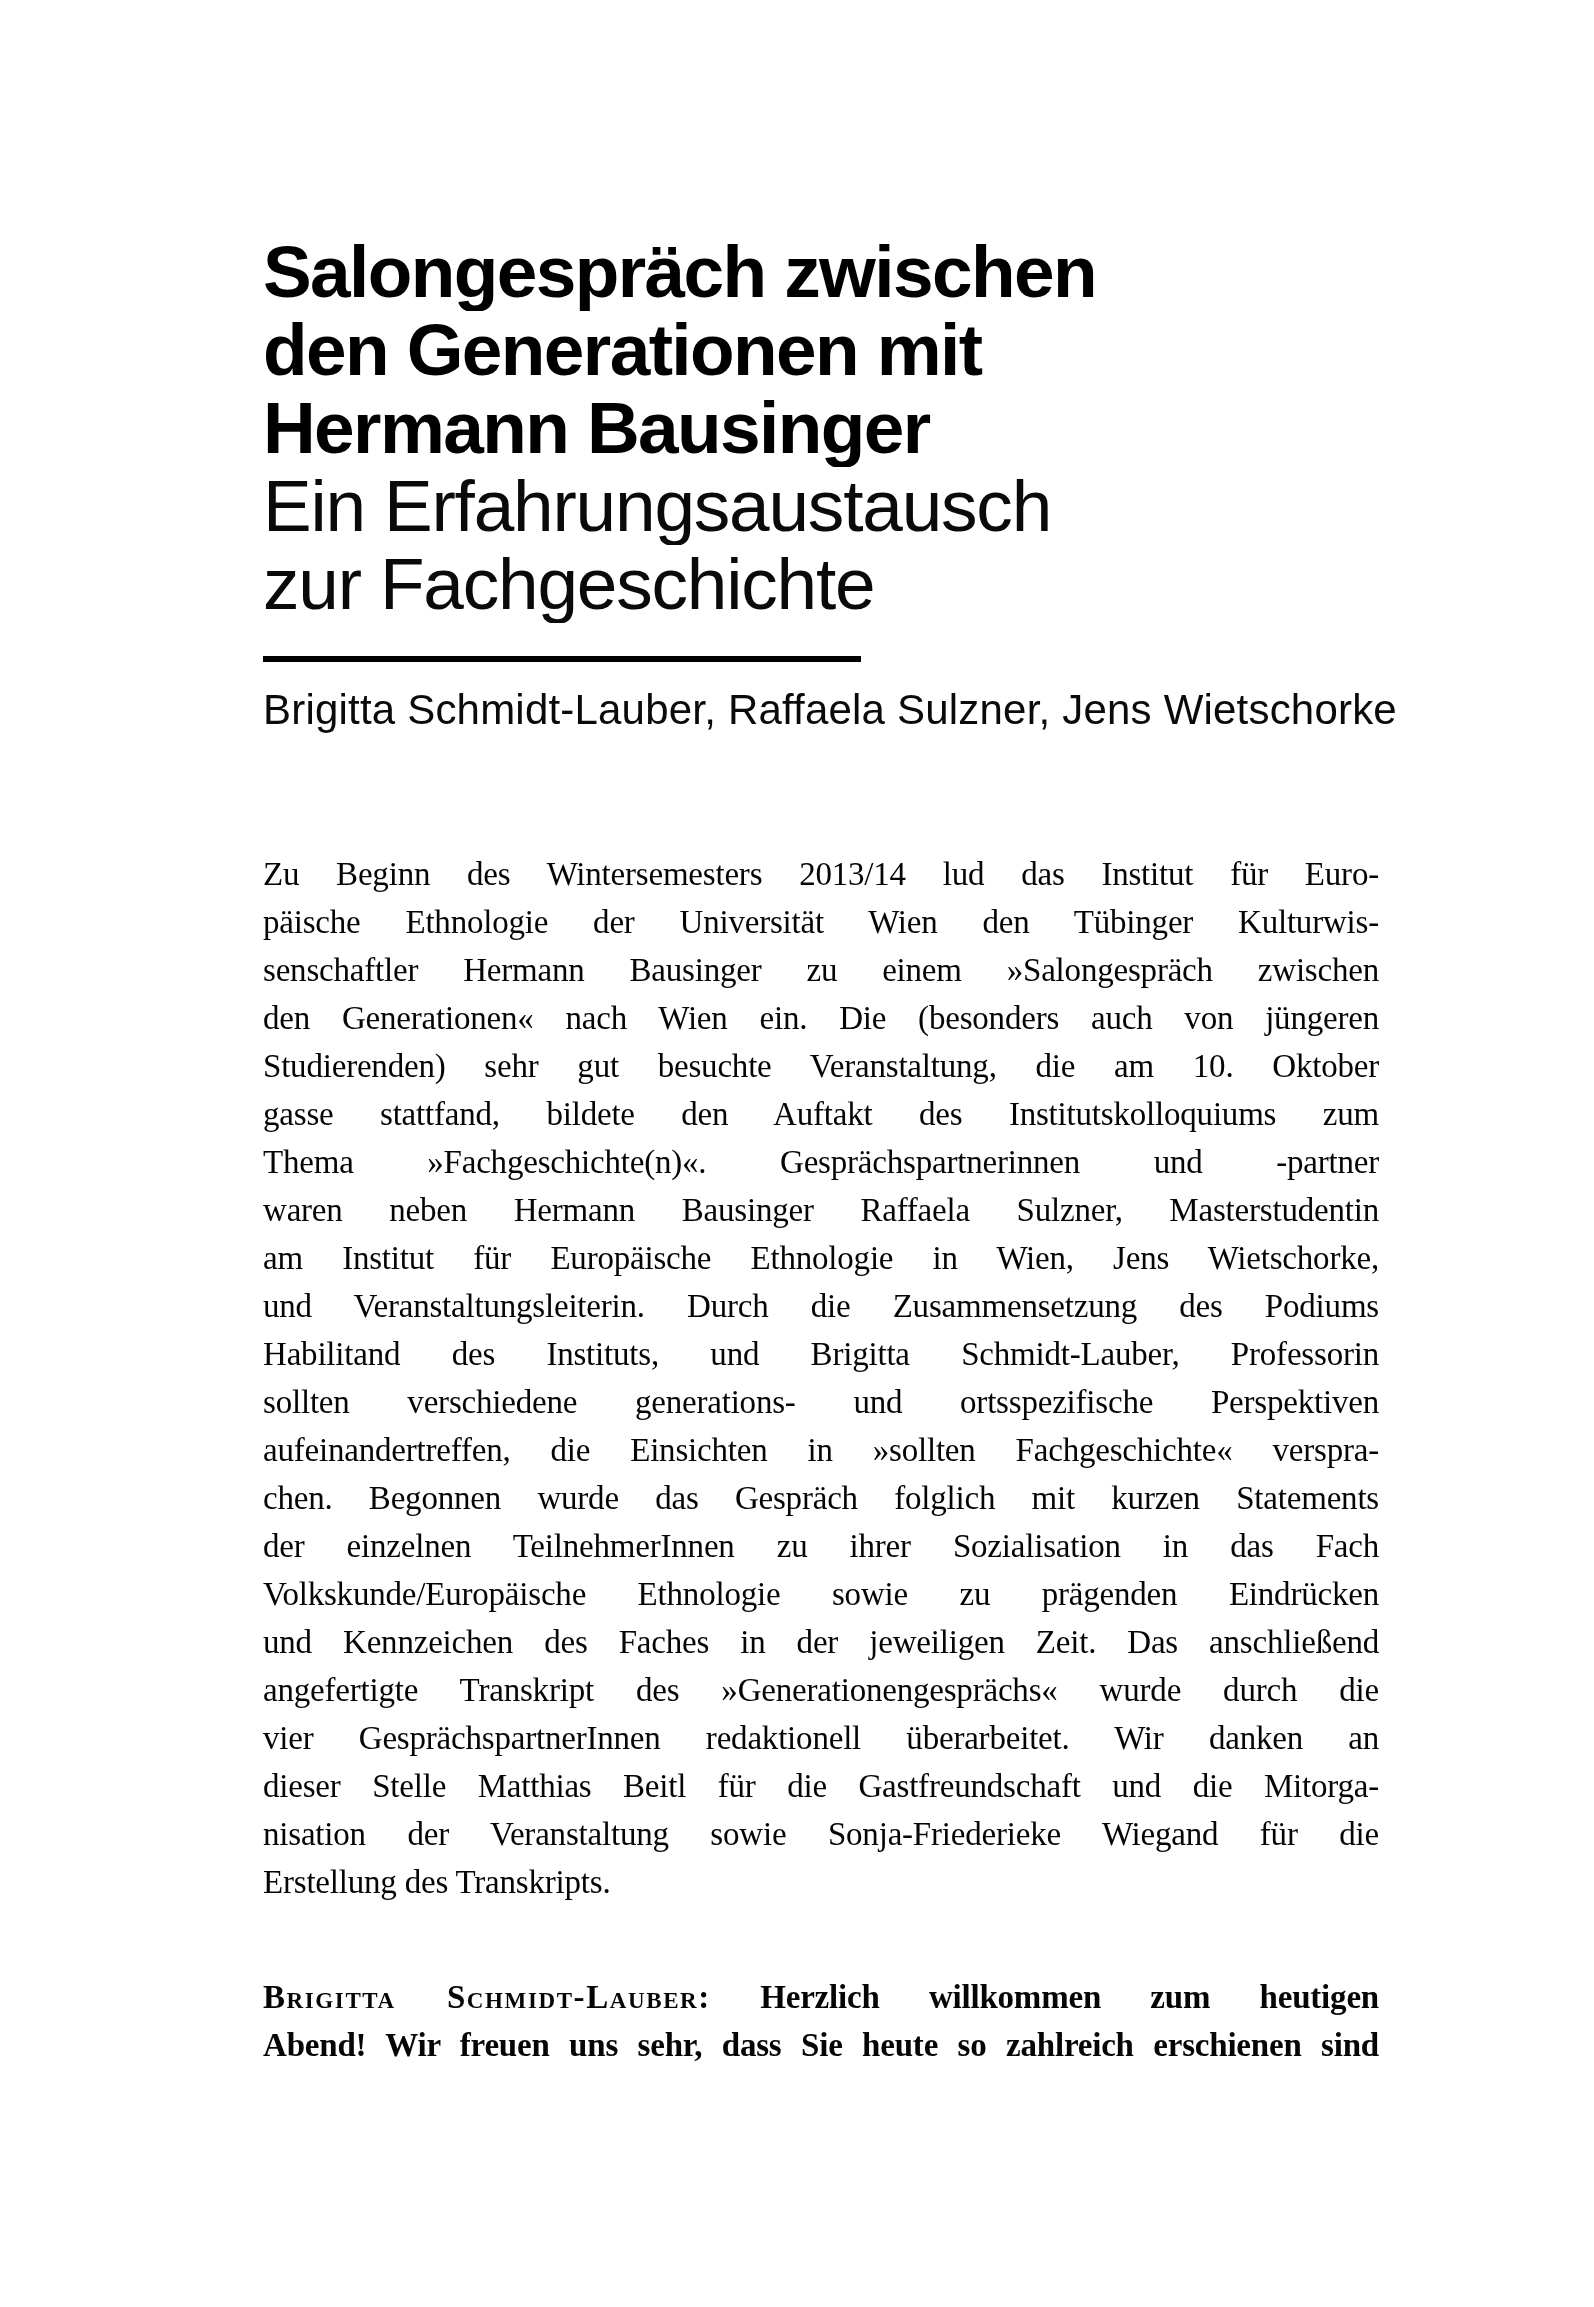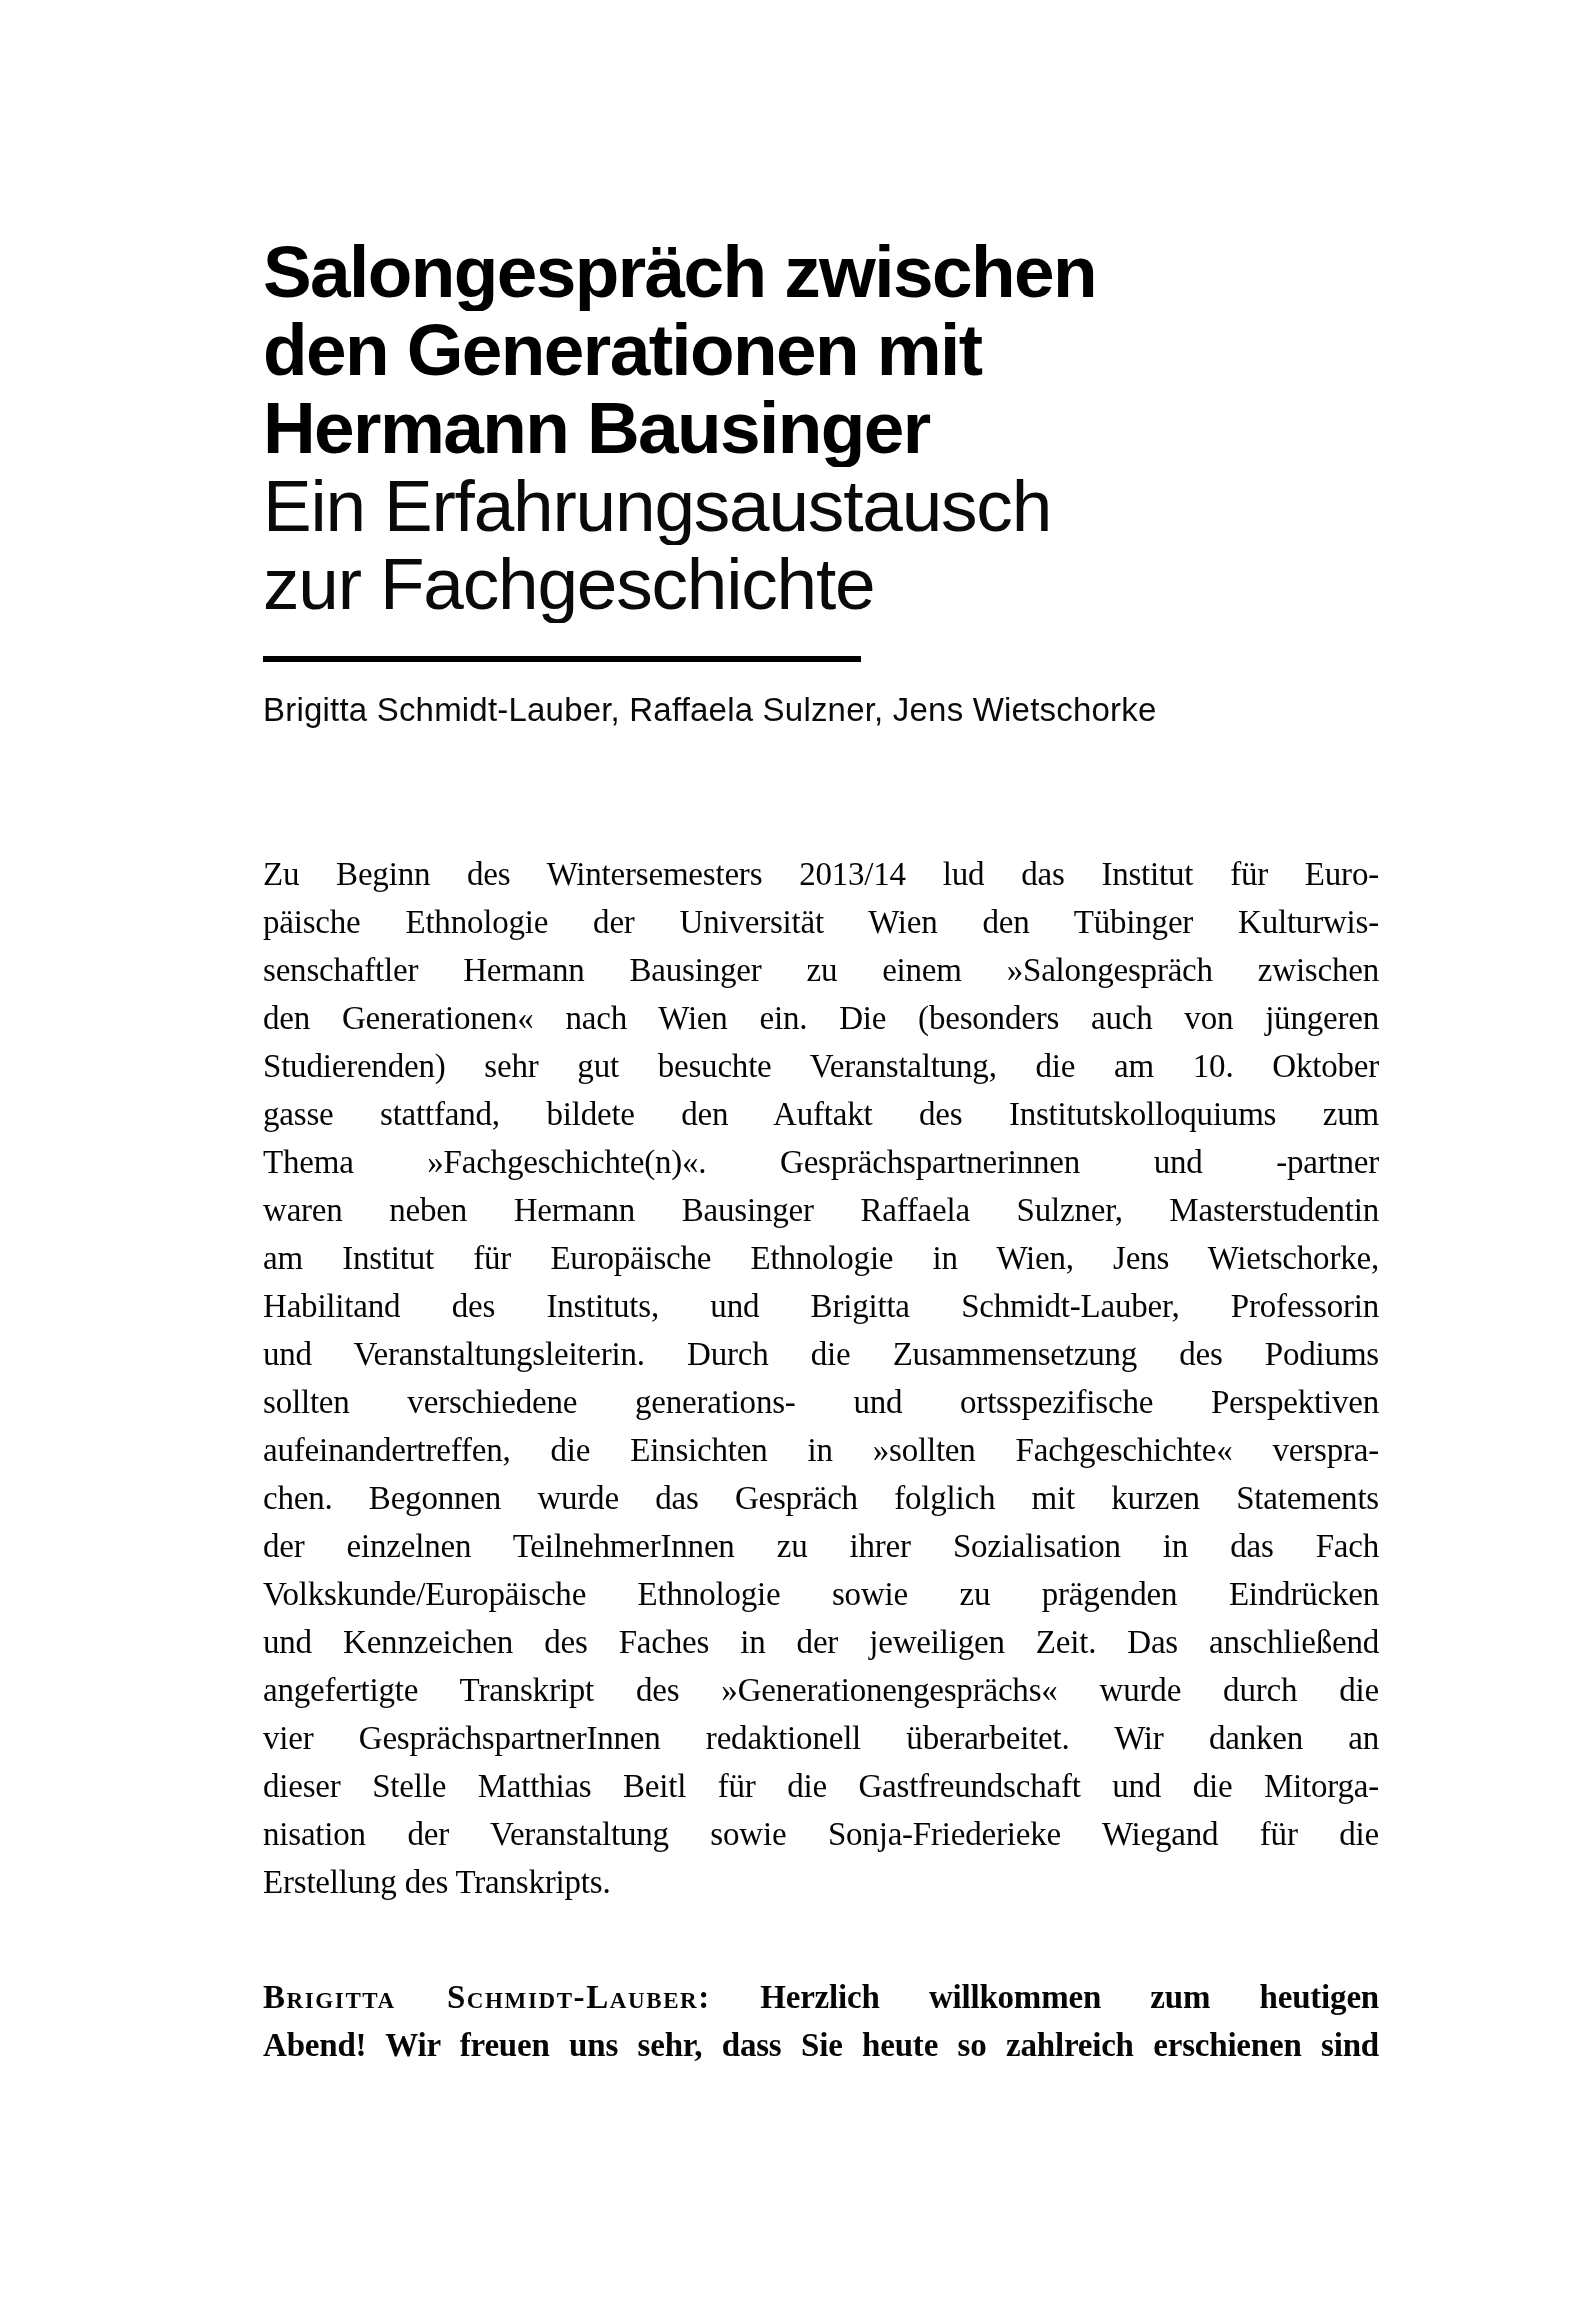--- a/index.html
+++ b/index.html
@@ -46,21 +46,21 @@
   .title-rule {
     margin-top: 33px;
     width: 598px;
     height: 6.4px;
     background: #000000;
   }
   .authors {
     margin-top: 28px;
     font-family: "Liberation Sans", sans-serif;
     font-weight: 400;
-    font-size: 33px;
+    font-size: 42px;
     line-height: 40px;
     letter-spacing: 0.2px;
     color: #0a0a0a;
     white-space: nowrap;
   }
 
   
   .body-text {
     position: absolute;
     left: 263px;
@@ -134,23 +134,23 @@
 
 
         <div class="line">gasse stattfand, bildete den Auftakt des Institutskolloquiums zum</div>
 
         <div class="line">Thema »Fachgeschichte(n)«. Gesprächspartnerinnen und -partner</div>
 
         <div class="line">waren neben Hermann Bausinger Raffaela Sulzner, Masterstudentin</div>
 
         <div class="line">am Institut für Europäische Ethnologie in Wien, Jens Wietschorke,</div>
 
+        <div class="line">und Veranstaltungsleiterin. Durch die Zusammensetzung des Podiums</div>
+
         <div class="line">Habilitand des Instituts, und Brigitta Schmidt-Lauber, Professorin</div>
-
-        <div class="line">und Veranstaltungsleiterin. Durch die Zusammensetzung des Podiums</div>
 
         <div class="line">sollten verschiedene generations- und ortsspezifische Perspektiven</div>
 
         <div class="line">aufeinandertreffen, die Einsichten in »sollten Fachgeschichte« verspra-</div>
 
         <div class="line">chen. Begonnen wurde das Gespräch folglich mit kurzen Statements</div>
 
         <div class="line">der einzelnen TeilnehmerInnen zu ihrer Sozialisation in das Fach</div>
 
         <div class="line">Volkskunde/Europäische Ethnologie sowie zu prägenden Eindrücken</div>

